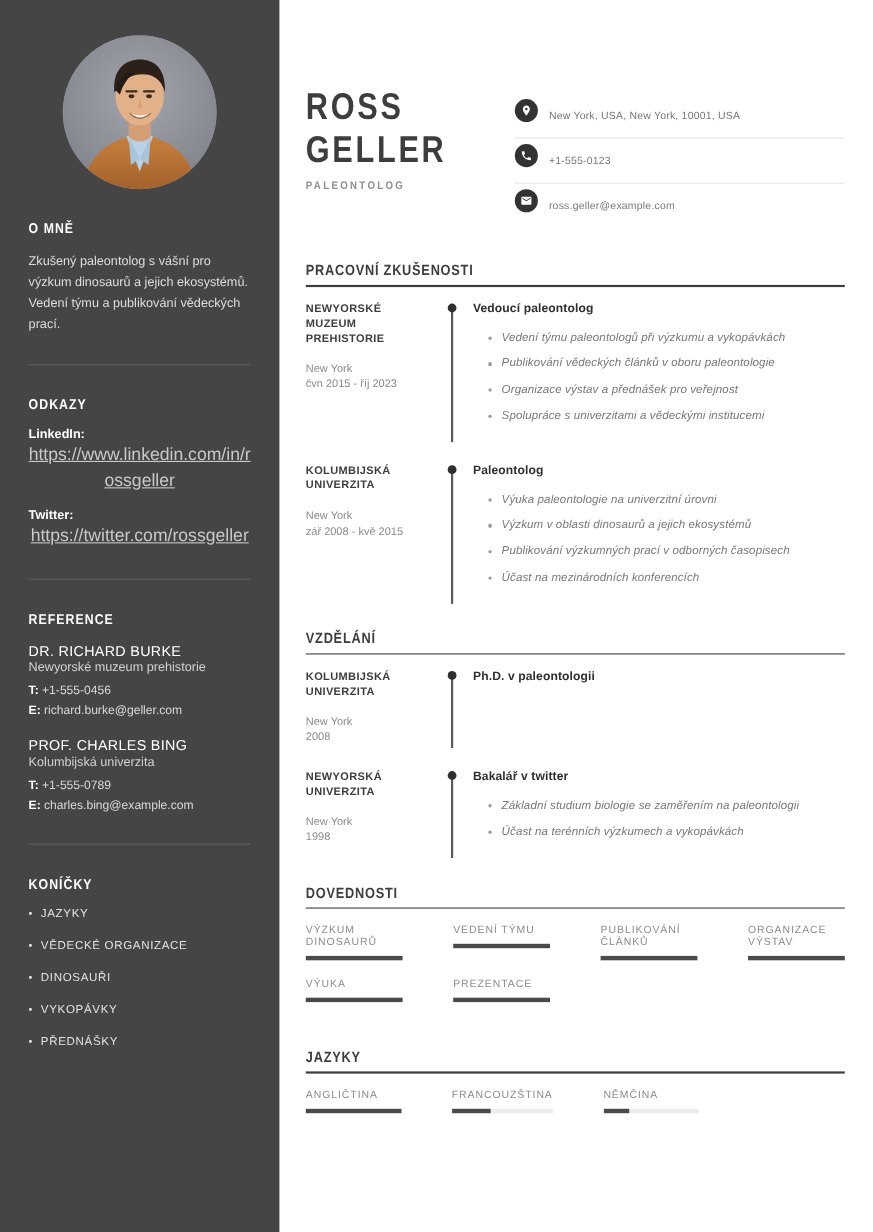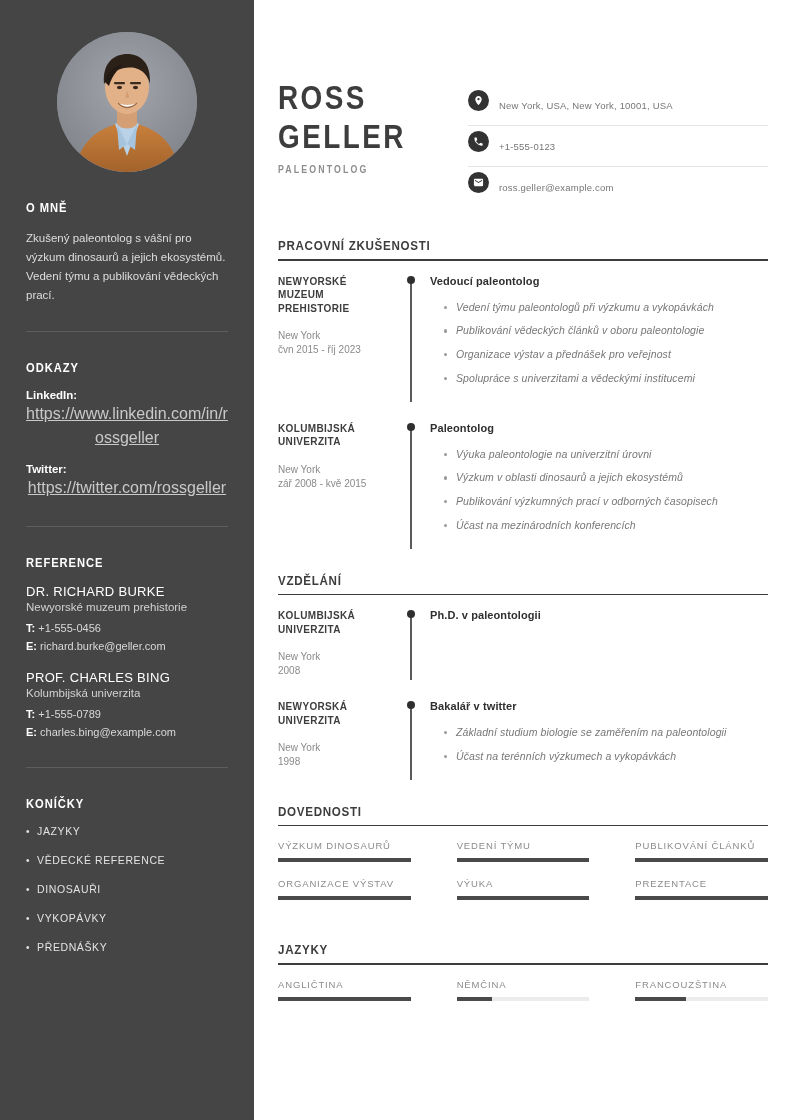--- a/index.html
+++ b/index.html
@@ -276,21 +276,21 @@
     width: 3.2px;
     height: 3.2px;
     border-radius: 50%;
     background: #9a9a9a;
   }
   .entry-gap { height: 22px; }
 
   
   .bars-grid {
     display: grid;
-    grid-template-columns: 1fr 1fr 1fr;
+    grid-template-columns: 1fr 1fr 1fr 1fr;
     column-gap: 46px;
     row-gap: 0;
   }
   .bar-item { margin-bottom: 16px; }
   .bar-label {
     font-size: 9.5px;
     letter-spacing: 0.85px;
     color: #8b8b8b;
     text-transform: uppercase;
     margin-bottom: 7px;
@@ -403,21 +403,21 @@
     <div class="side-divider"></div>
 
     <div class="side-block">
       <h2 class="side-heading">KONÍČKY</h2>
       <div class="hobby">
           <span class="dot">•</span>
           <span>JAZYKY</span>
         </div>
       <div class="hobby">
           <span class="dot">•</span>
-          <span>VĚDECKÉ REFERENCE</span>
+          <span>VĚDECKÉ ORGANIZACE</span>
         </div>
       <div class="hobby">
           <span class="dot">•</span>
           <span>DINOSAUŘI</span>
         </div>
       <div class="hobby">
           <span class="dot">•</span>
           <span>VYKOPÁVKY</span>
         </div>
       <div class="hobby">
@@ -603,28 +603,28 @@
       <h2 class="sec-title">JAZYKY</h2>
       <div class="sec-rule"></div>
       <div class="bars-grid">
         <div class="bar-item">
           <div class="bar-label">ANGLIČTINA</div>
           <div class="bar-track">
               <div class="bar-fill" style="width: 100%;"></div>
             </div>
         </div>
         <div class="bar-item">
+          <div class="bar-label">FRANCOUZŠTINA</div>
+          <div class="bar-track">
+              <div class="bar-fill" style="width: 38%;"></div>
+            </div>
+        </div>
+        <div class="bar-item">
           <div class="bar-label">NĚMČINA</div>
           <div class="bar-track">
               <div class="bar-fill" style="width: 27%;"></div>
-            </div>
-        </div>
-        <div class="bar-item">
-          <div class="bar-label">FRANCOUZŠTINA</div>
-          <div class="bar-track">
-              <div class="bar-fill" style="width: 38%;"></div>
             </div>
         </div>
       </div>
     </section>
 
   </main>
 </div>
 
 </body></html>

